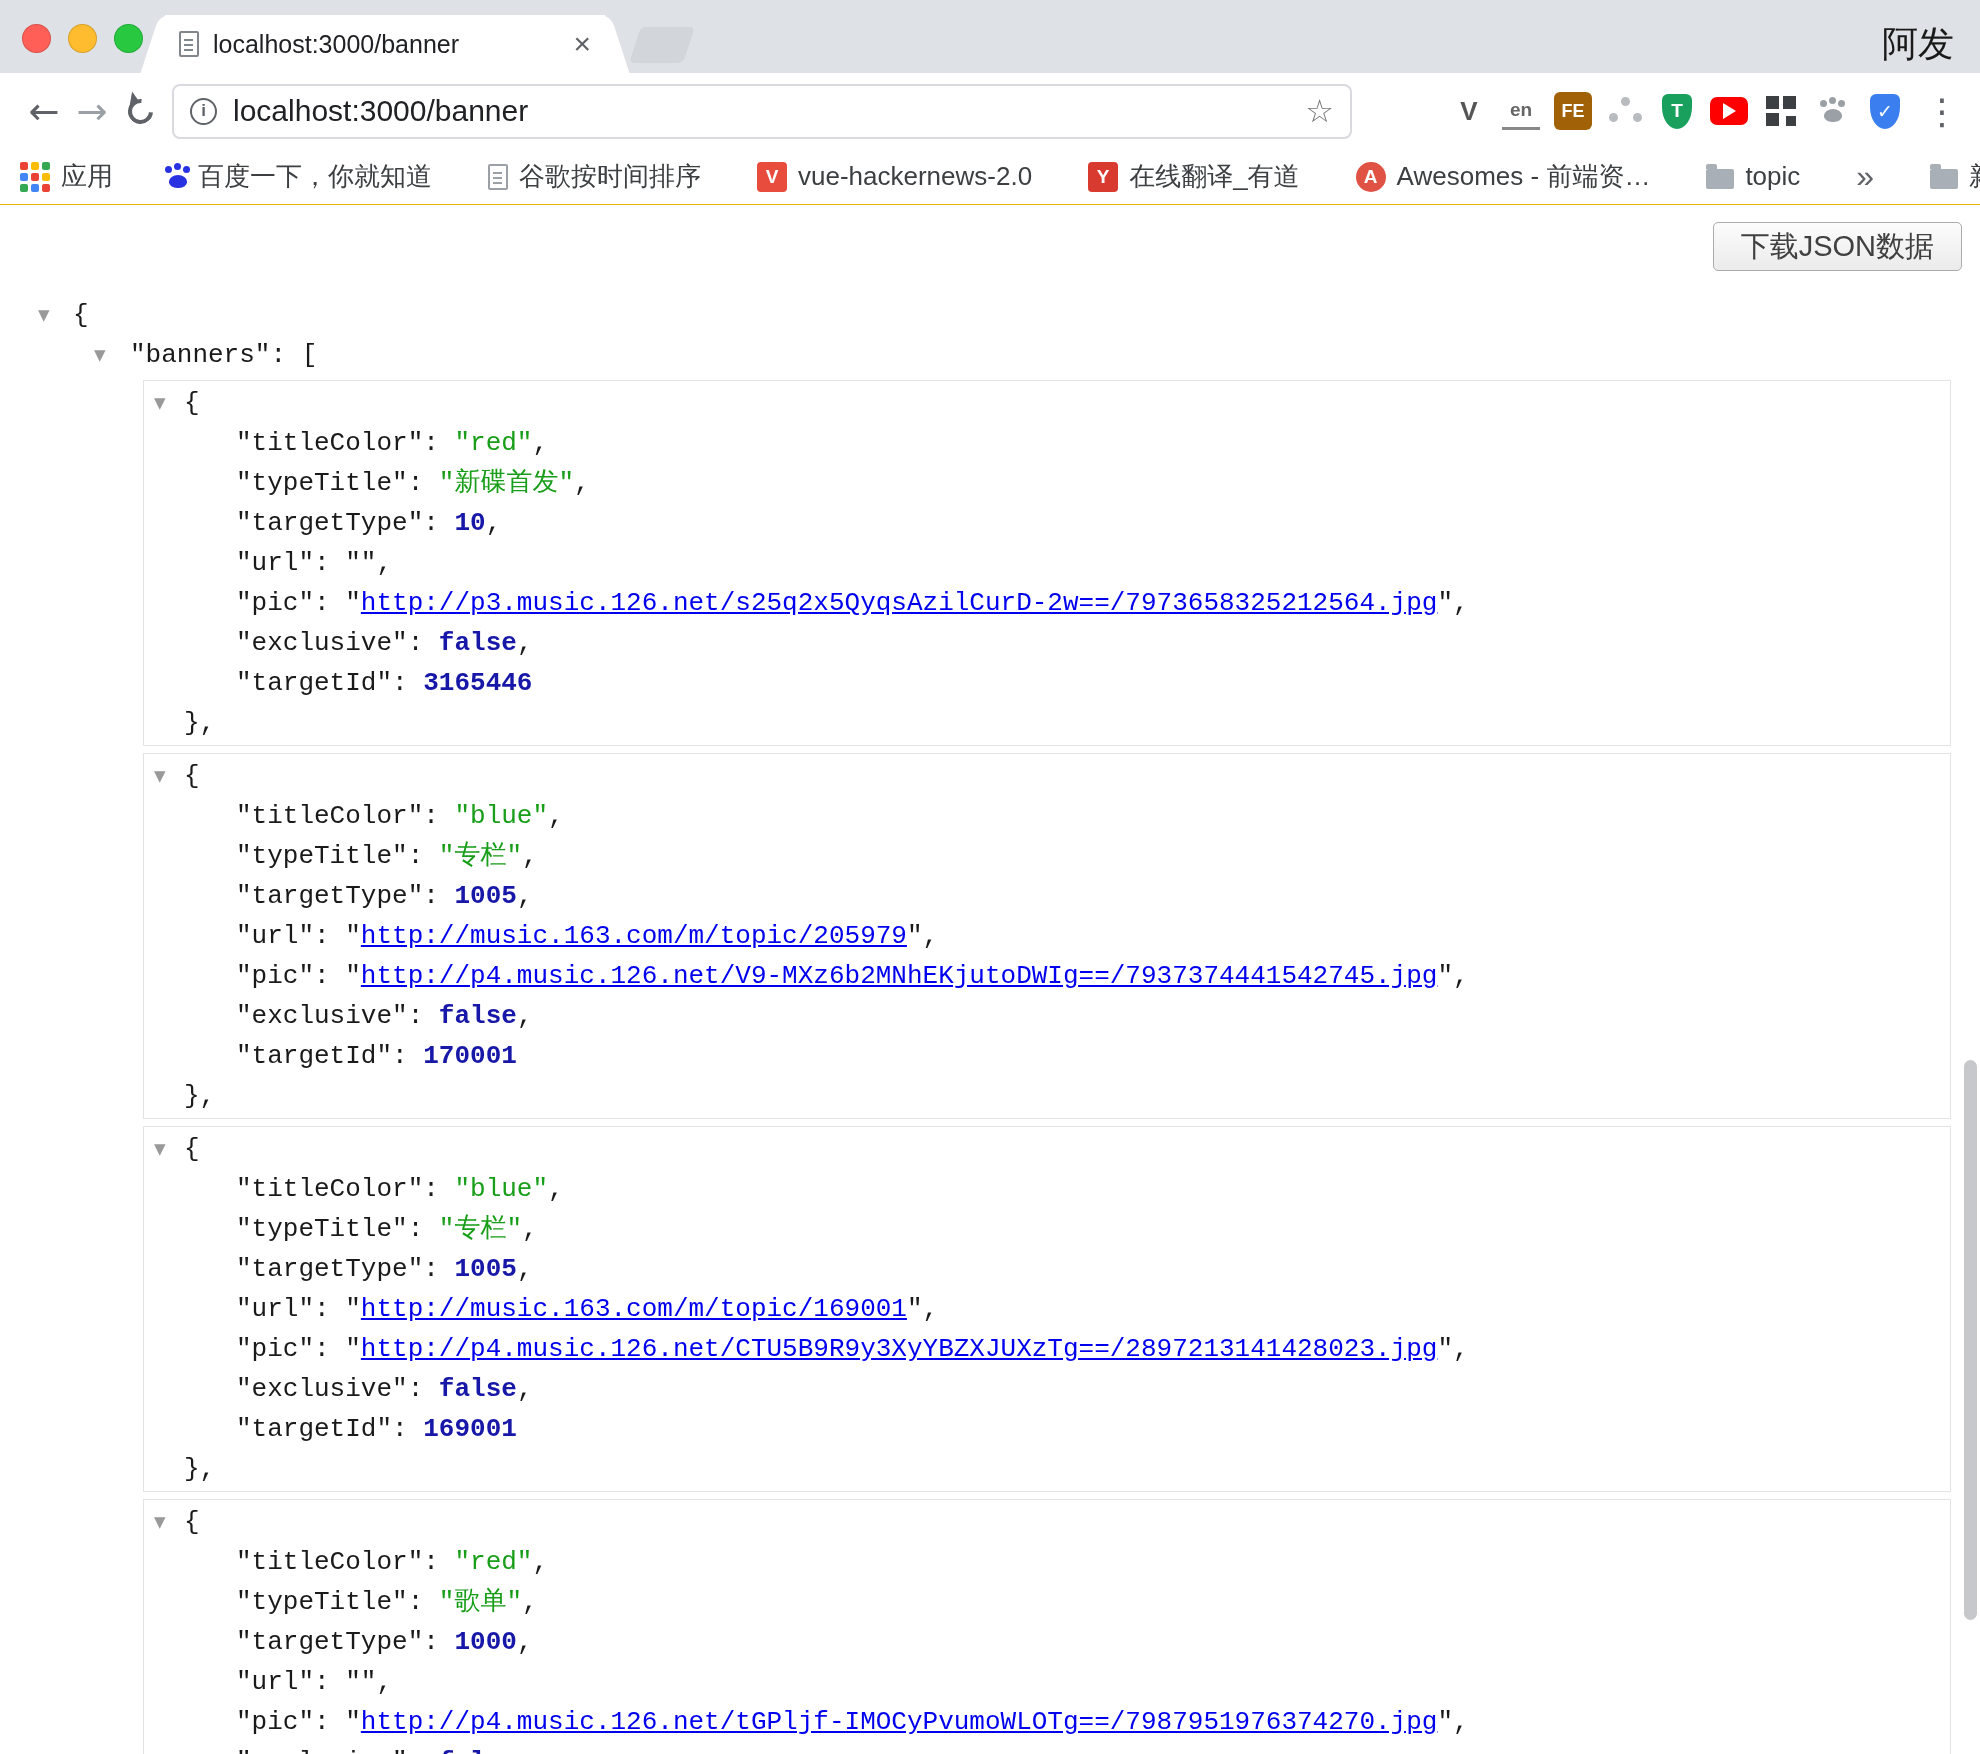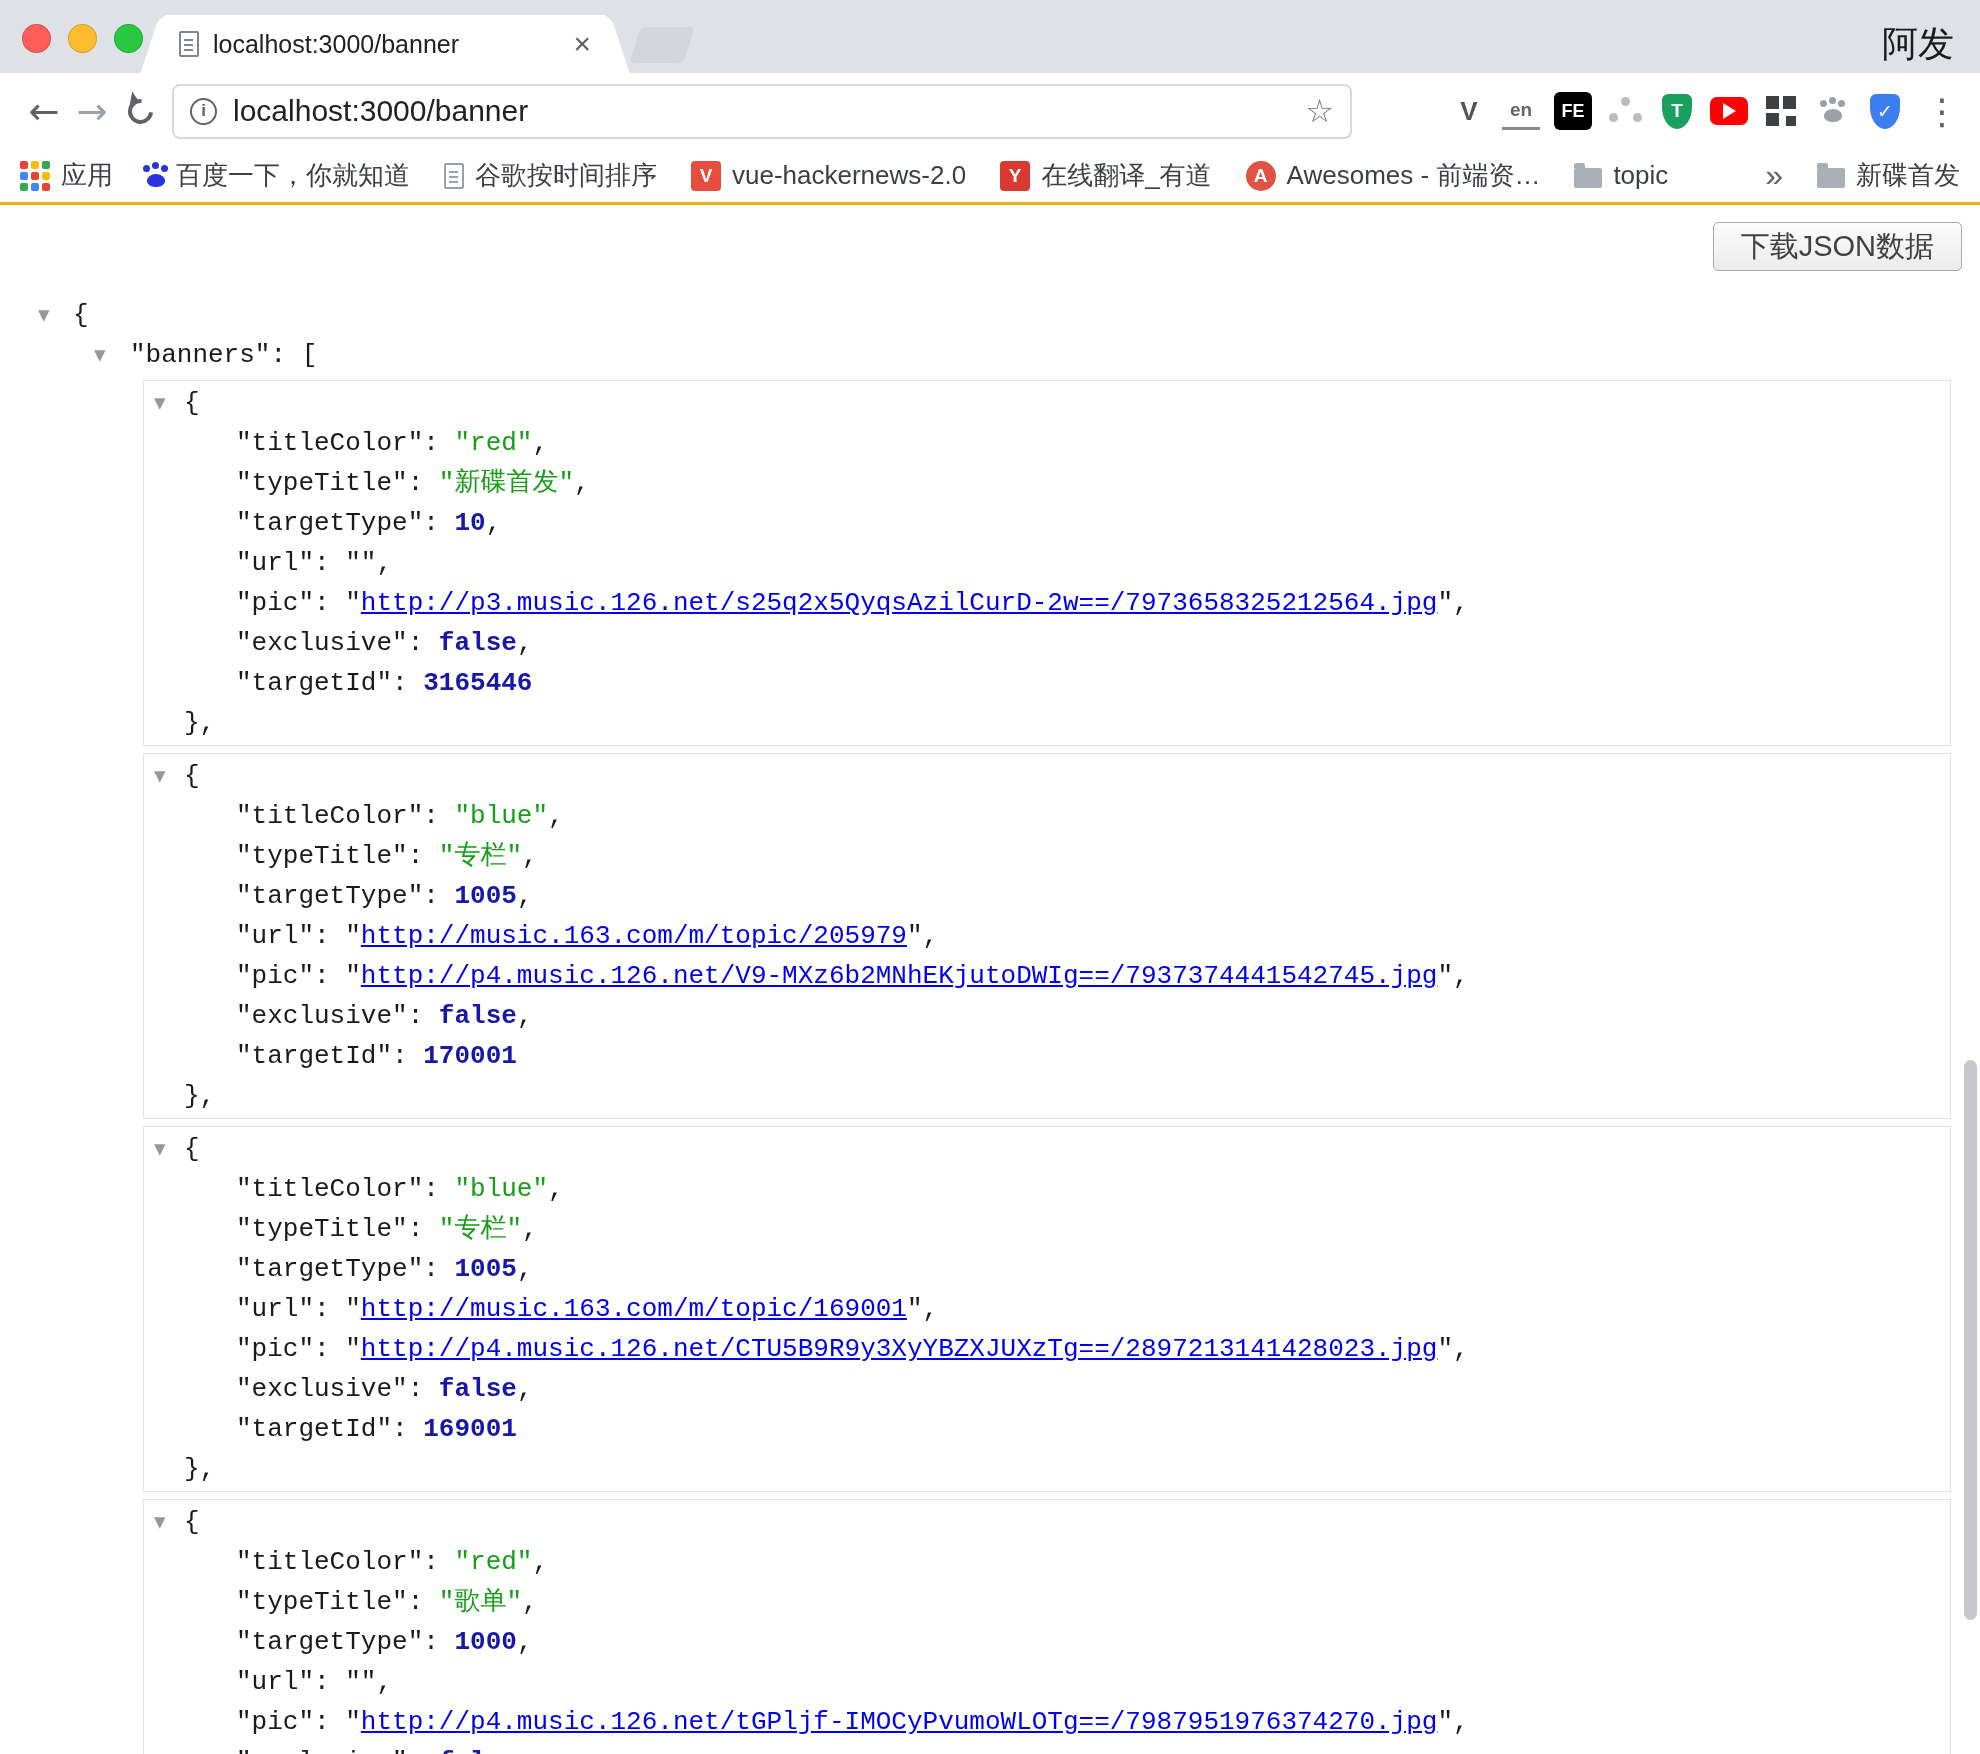--- a/index.html
+++ b/index.html
@@ -36,21 +36,21 @@
   .omnibox{width:1180px;height:55px;border:2px solid #d8dadf;border-radius:8px;background:#fff;
     display:flex;align-items:center;padding:0 16px;margin-left:8px;cursor:text}
   .info-icon{flex:0 0 auto;width:27px;height:27px;border:2px solid #5f6368;border-radius:50%;
     color:#5f6368;font-size:17px;font-weight:bold;display:flex;align-items:center;justify-content:center;margin-right:16px}
   .url-text{font-size:30px;color:#202124;white-space:nowrap}
   .star-icon{margin-left:auto;font-size:32px;color:#757575;cursor:pointer;font-family:"DejaVu Sans",sans-serif}
   .ext-area{flex:1;display:flex;align-items:center;justify-content:flex-end;gap:14px;margin-left:14px}
   .ext{width:38px;height:38px;display:flex;align-items:center;justify-content:center;cursor:pointer}
   .letter-ext{font-weight:bold;color:#555;font-size:26px}
   .trans-ext{font-size:19px;font-weight:bold;color:#666;border-bottom:3px solid #888}
-  .fe-ext{background:#000000;border-radius:6px;color:#fff;font-weight:bold;font-size:18px}
+  .fe-ext{background:#a16207;border-radius:6px;color:#fff;font-weight:bold;font-size:18px}
   .net-icon{position:relative;width:34px;height:32px}
   .net-icon::before{content:"";position:absolute;top:2px;left:13px;width:9px;height:9px;border-radius:50%;
     background:#b8bcc1;box-shadow:-12px 16px 0 #b8bcc1,12px 16px 0 #b8bcc1}
   .shield{width:30px;height:35px;border-radius:6px 6px 15px 15px / 6px 6px 22px 22px;
     display:flex;align-items:center;justify-content:center;color:#fff;font-weight:bold;font-size:19px;font-style:normal}
   .shield.green{background:#18a05c}
   .shield.blue{background:#3b7ef0}
   .yt-icon{width:40px;height:28px;background:#f00;border-radius:7px;display:flex;align-items:center;justify-content:center}
   .yt-icon::after{content:"";border-left:13px solid #fff;border-top:8px solid transparent;border-bottom:8px solid transparent}
   .qr-icon{width:30px;height:30px;background:
@@ -58,22 +58,22 @@
     linear-gradient(#3c4043,#3c4043) 100% 0/13px 13px,
     linear-gradient(#3c4043,#3c4043) 0 100%/13px 13px,
     linear-gradient(#3c4043,#3c4043) 100% 100%/10px 10px;background-repeat:no-repeat}
   .paw{position:relative;width:18px;height:13px;border-radius:50% 50% 45% 45%;background:var(--c);margin-top:9px}
   .paw::before{content:"";position:absolute;top:-9px;left:-4px;width:7px;height:7px;border-radius:50%;
     background:var(--c);box-shadow:9px -3px 0 var(--c),18px 0 0 var(--c)}
   .paw.gray{--c:#9aa0a6}.paw.blue{--c:#2932e1}
   .menu-dots{font-size:36px;color:#5f6368;cursor:pointer;margin-left:6px;font-family:"DejaVu Sans",sans-serif}
 
   
-  .bookmarks-bar{height:56px;background:#fff;display:flex;align-items:center;padding:0 20px;gap:34px;
-    border-bottom:3px solid #eab308}
+  .bookmarks-bar{height:56px;background:#fff;display:flex;align-items:center;padding:0 20px;gap:56px;
+    border-bottom:1px solid #eab308}
   .bm{display:flex;align-items:center;gap:11px;cursor:pointer;white-space:nowrap}
   .bm-label{font-size:26px;color:#3c4043}
   .apps-icon{display:grid;grid-template-columns:repeat(3,8px);gap:3px}
   .apps-icon i{width:8px;height:8px;border-radius:2px;background:#4285f4}
   .apps-icon i:nth-child(1){background:#ea4335}.apps-icon i:nth-child(2){background:#fbbc05}
   .apps-icon i:nth-child(3){background:#34a853}.apps-icon i:nth-child(4){background:#4285f4}
   .apps-icon i:nth-child(5){background:#ea4335}.apps-icon i:nth-child(6){background:#fbbc05}
   .apps-icon i:nth-child(7){background:#34a853}.apps-icon i:nth-child(8){background:#4285f4}
   .apps-icon i:nth-child(9){background:#ea4335}
   .page-icon{width:20px;height:26px;border:2px solid #9aa0a6;border-radius:2px;position:relative}

